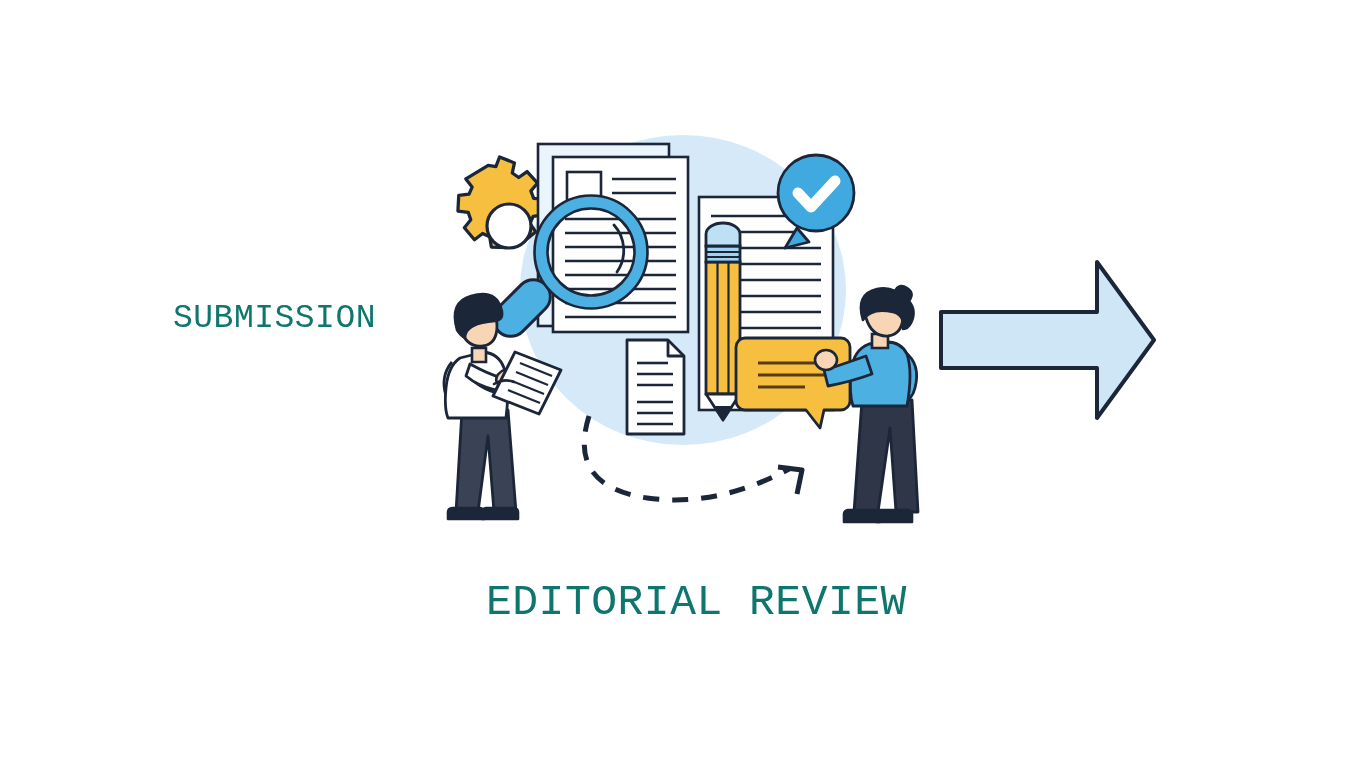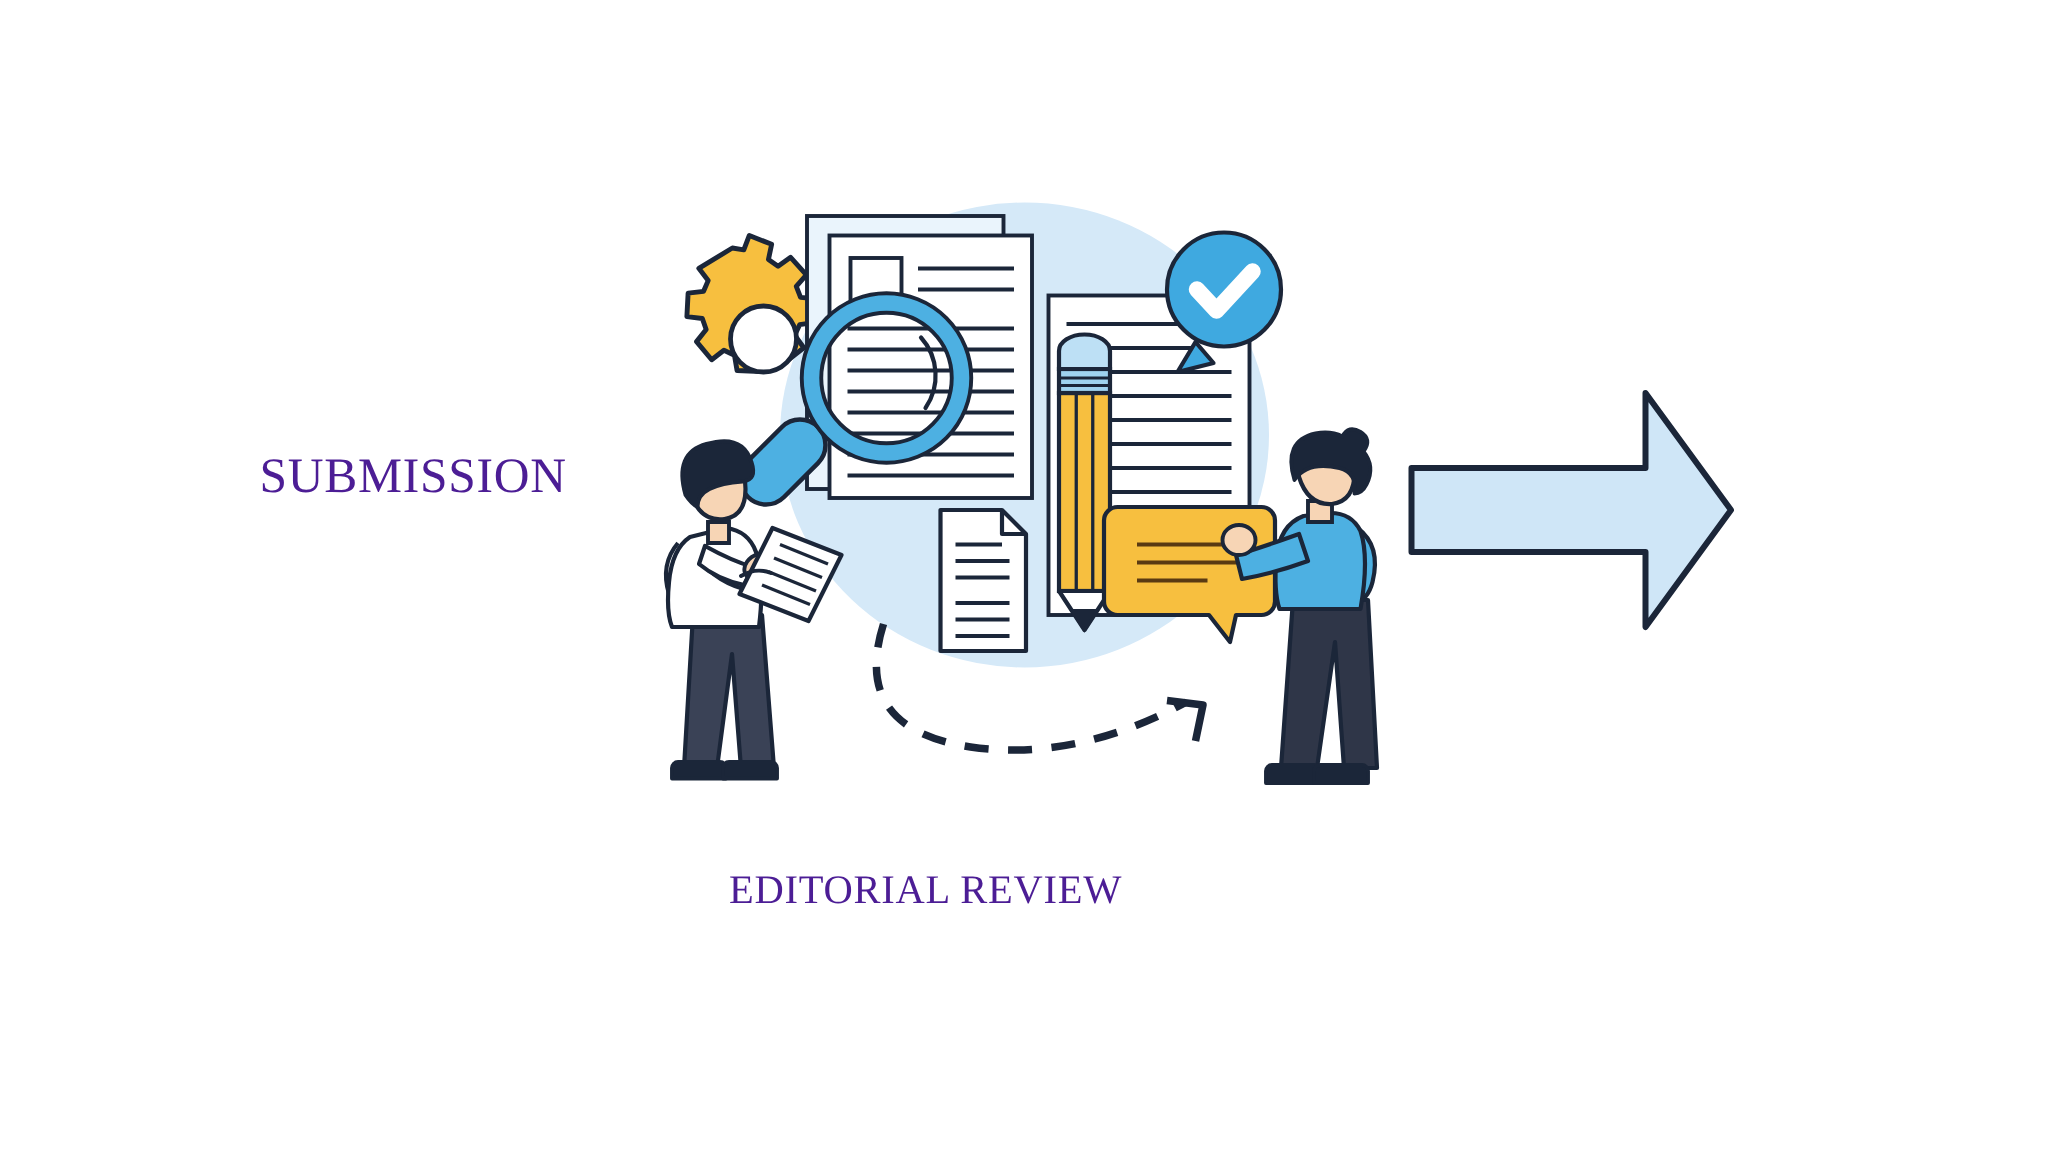--- a/index.html
+++ b/index.html
@@ -16,35 +16,35 @@
     position: relative;
   }
   #stage {
     position: relative;
     width: 1365px;
     height: 768px;
     background: #ffffff;
   }
   .label {
     position: absolute;
-    color: #4c1d95;
-    font-family: Liberation Serif, serif;
+    color: #0f766e;
+    font-family: Liberation Mono, monospace;
     font-weight: 400;
     white-space: nowrap;
     letter-spacing: 0.5px;
   }
   #label-submission {
     left: 173px;
     top: 300px;
     font-size: 33px;
   }
   #label-editorial-review {
     left: 486px;
     top: 578px;
-    font-size: 27px;
+    font-size: 43px;
   }
   #illustration {
     position: absolute;
     left: 0;
     top: 0;
     width: 1365px;
     height: 768px;
   }
 </style>
 </head>

